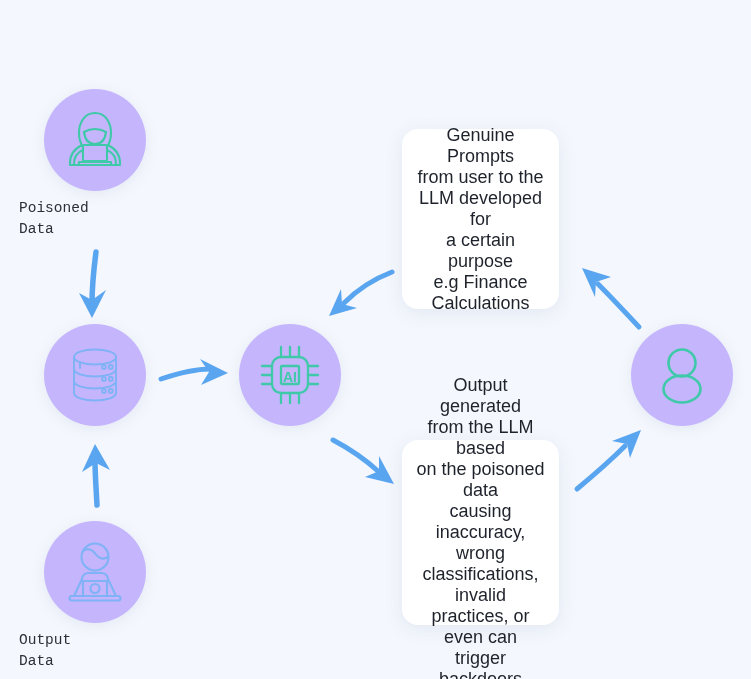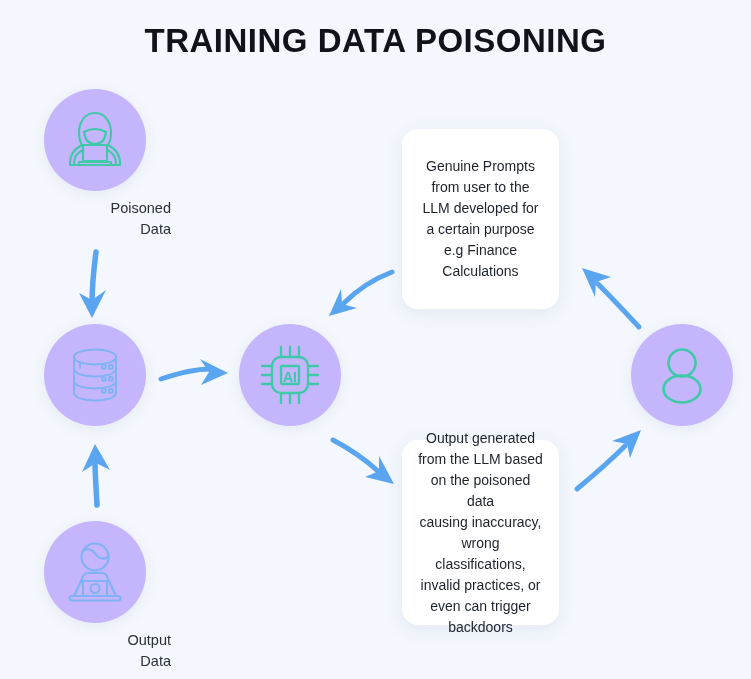--- a/index.html
+++ b/index.html
@@ -43,26 +43,26 @@
     position: absolute;
     border-radius: 50%;
     background: #c4b5fd;
     box-shadow: 0 3px 14px rgba(120,140,180,0.13);
     display: flex;
     align-items: center;
     justify-content: center;
   }
   .node-label {
     position: absolute;
-    text-align: right;
+    text-align: left;
     font-size: 14.5px;
     line-height: 21px;
     color: #2b2f38;
     white-space: pre-line;
-    font-family: Liberation Sans, sans-serif;
+    font-family: Liberation Mono, monospace;
   }
 
   
   #node-poisoned .circle { left: 44px;  top: 89px;  width: 102px; height: 102px; }
   #node-poisoned .node-label { left: 19px; top: 198px; width: 152px; }
 
   #node-database .circle { left: 44px;  top: 324px; width: 102px; height: 102px; }
 
   #node-genuine  .circle { left: 44px;  top: 521px; width: 102px; height: 102px; }
   #node-genuine  .node-label { left: 19px; top: 630px; width: 152px; }
@@ -78,21 +78,21 @@
     border-radius: 16px;
     box-shadow: 0 4px 18px rgba(120,140,180,0.14);
     display: flex;
     align-items: center;
     justify-content: center;
     padding: 12px 14px;
     box-sizing: border-box;
   }
   .card-text {
     text-align: center;
-    font-size: 14px;
+    font-size: 18px;
     line-height: 21px;
     color: #1e222b;
     font-family: "Liberation Sans", sans-serif;
     white-space: pre-line;
   }
   #card-prompts { left: 402px; top: 129px; width: 157px; height: 180px; }
   #card-output  { left: 402px; top: 440px; width: 157px; height: 185px; }
 
   
   #arrows {
@@ -101,21 +101,20 @@
     width: 751px;
     height: 679px;
     pointer-events: none;
   }
 </style>
 </head>
 <body style="background: rgb(244, 247, 253);">
 
 <div id="stage">
 
-  <div class="title">TRAINING DATA POISONING</div>
 
   <svg id="arrows" viewBox="0 0 751 679" xmlns="http://www.w3.org/2000/svg">
 
     <g>
       <path d="M 96 252 C 93 275, 92 288, 92 304" stroke="#5aa5f0" stroke-width="5.5" fill="none" stroke-linecap="round"></path>
       <path d="M 92 318 L 79 293 L 92 300 L 106 290 Z" fill="#5aa5f0"></path>
     </g>
 
     <g>
       <path d="M 97 505 C 96 486, 95 474, 95 460" stroke="#5aa5f0" stroke-width="5.5" fill="none" stroke-linecap="round"></path>

